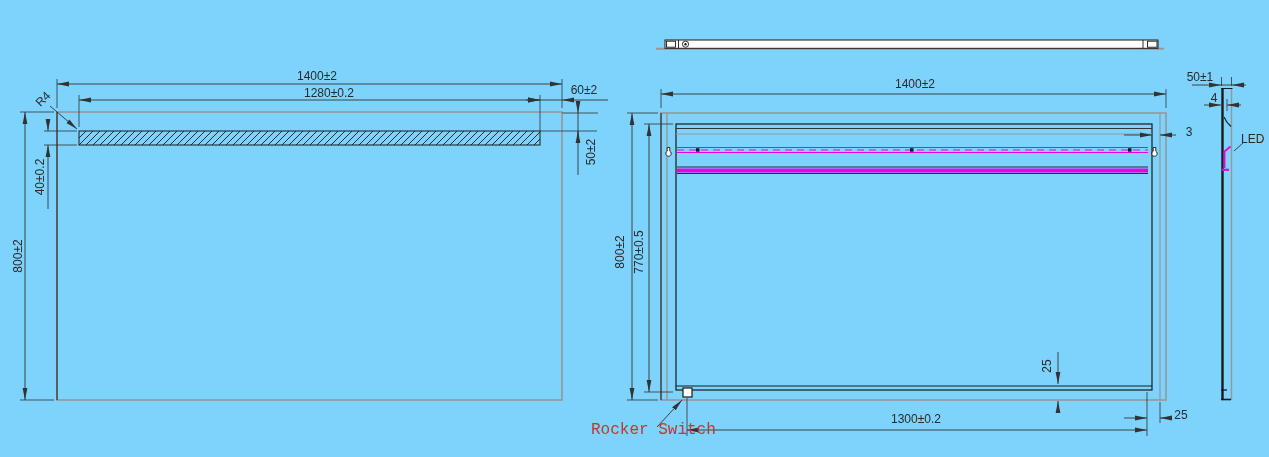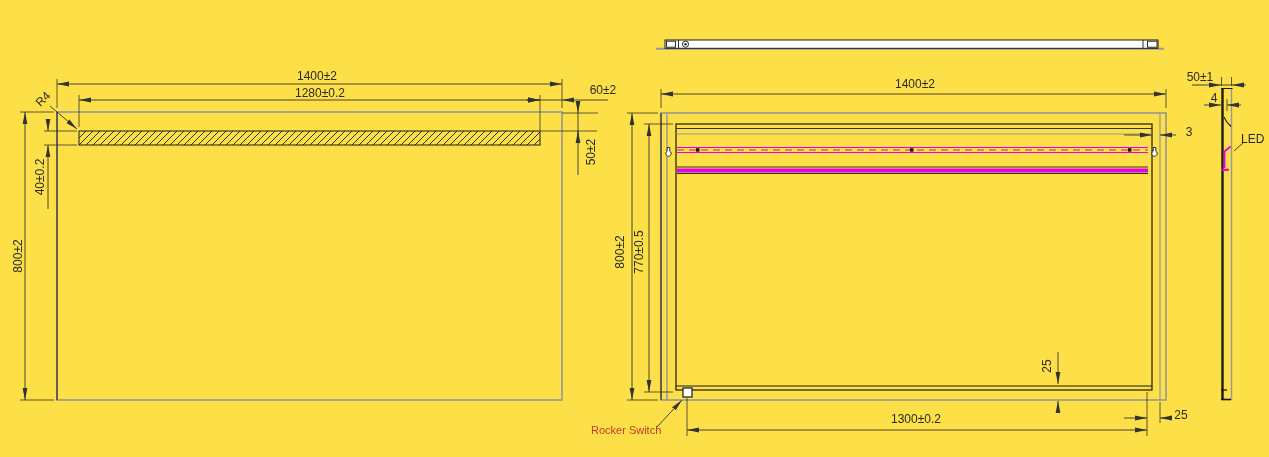--- a/index.html
+++ b/index.html
@@ -1,22 +1,22 @@
 <!DOCTYPE html>
 <html><head>
 <meta charset="utf-8">
 <style>
   html,body{margin:0;padding:0;background:#fff;}
-  .canvas{position:relative;width:1269px;height:457px;background:#fde047;overflow:hidden;
+  .canvas{position:relative;width:1269px;height:457px;background:#7dd3fc;overflow:hidden;
           font-family:"Liberation Sans",sans-serif;}
   svg.drawing{position:absolute;left:0;top:0;}
   .dim{position:absolute;font-size:12px;line-height:12px;color:#2a2a2a;text-align:center;white-space:nowrap;}
   .rot{transform:rotate(-90deg);}
   .rot45{transform:rotate(-45deg);}
-  .red{color:#c0392b;font-size:11px;text-align:left;font-family:Liberation Sans, sans-serif;}
+  .red{color:#c0392b;font-size:16px;text-align:left;font-family:Liberation Mono, monospace;}
 </style>
 </head>
 <body>
 
 <div class="canvas">
 
 <svg class="drawing" width="1269" height="457" viewBox="0 0 1269 457">
   <defs>
     <marker id="aE" viewBox="0 0 12 6" refX="12" refY="3" markerWidth="12" markerHeight="6" markerUnits="userSpaceOnUse" orient="auto">
       <path d="M12,3 L0,0.6 L0,5.4 Z" fill="#333"></path>
@@ -143,22 +143,22 @@
     <line x1="1246" y1="85" x2="1232" y2="85" marker-end="url(#aE)"></line>
     <line x1="1221" y1="85" x2="1232" y2="85"></line>
     <line x1="1204" y1="105" x2="1221" y2="105" marker-end="url(#aE)"></line>
     <line x1="1241" y1="105" x2="1227" y2="105" marker-end="url(#aE)"></line>
     <line x1="1227" y1="99" x2="1227" y2="111" stroke-width="0.8"></line>
     <line x1="1243" y1="143" x2="1234" y2="151"></line>
   </g>
 </svg>
 
 <div class="dim" style="left:282px;top:70px;width:70px;">1400±2</div>
-<div class="dim" style="left:280px;top:87px;width:80px;">1280±0.2</div>
-<div class="dim" style="left:574px;top:84px;width:44px;padding-left:7px;">60±2</div>
+<div class="dim" style="left:289px;top:87px;width:80px;">1280±0.2</div>
+<div class="dim" style="left:562px;top:84px;width:44px;">60±2</div>
 <div class="dim rot45" style="left:31px;top:93px;width:24px;">R4</div>
 <div class="dim rot" style="left:9px;top:171px;width:62px;">40±0.2</div>
 <div class="dim rot" style="left:-8px;top:250px;width:52px;">800±2</div>
 <div class="dim rot" style="left:570px;top:146px;width:42px;">50±2</div>
 
 <div class="dim" style="left:880px;top:78px;width:70px;">1400±2</div>
 <div class="dim rot" style="left:594px;top:246px;width:52px;">800±2</div>
 <div class="dim rot" style="left:608px;top:246px;width:62px;">770±0.5</div>
 <div class="dim" style="left:1178px;top:126px;width:22px;">3</div>
 <div class="dim rot" style="left:1034px;top:360px;width:26px;">25</div>

